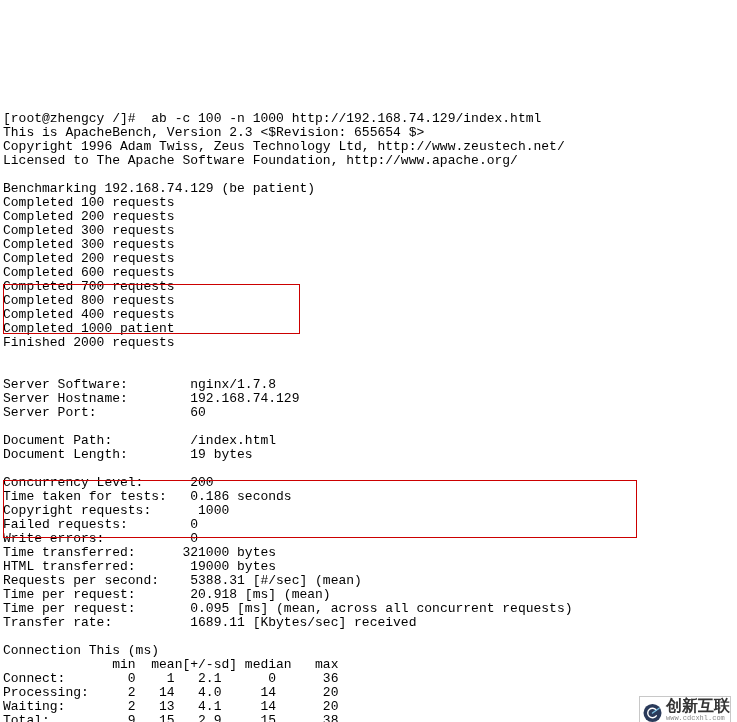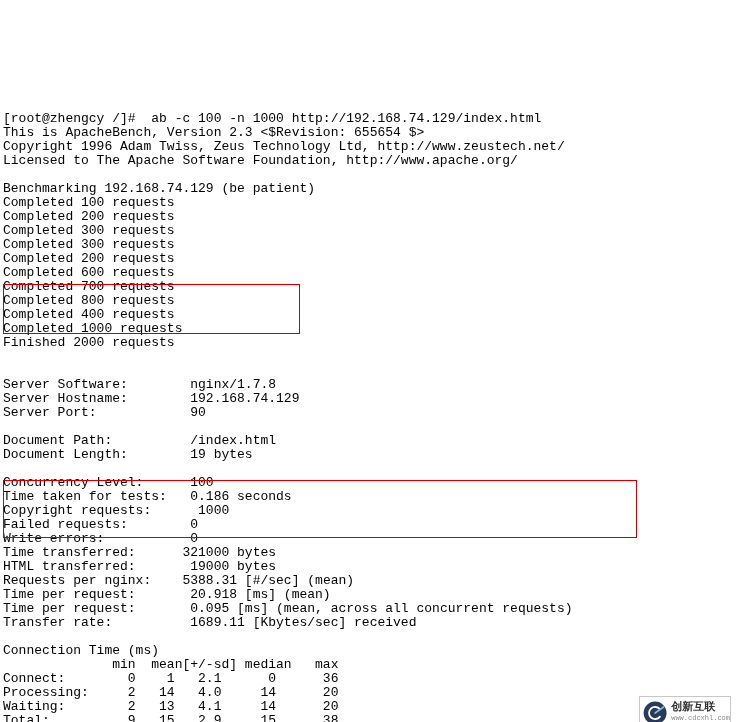--- a/index.html
+++ b/index.html
@@ -54,21 +54,21 @@
     height: 26px;
     margin-left: 3px;
     display: block;
   }
   .logo-text {
     margin-left: 4px;
     display: flex;
     flex-direction: column;
     line-height: 11px;
   }
-  .logo-cn { font-size: 11px; font-weight: bold; color:#333; }
+  .logo-cn { font-size: 16px; font-weight: bold; color:#333; }
   .logo-en { font-size: 7px;  color:#888; }
   span[data-bind] { white-space: pre; font-family: Liberation Mono, monospace; }
 </style>
 </head>
 <body>
 
 
 
 <div class="watermark" data-bind="watermark">http://blog.csdn.net/congcong68</div>
 
@@ -81,44 +81,44 @@
 <span data-bind="benchmarking_line">Benchmarking 192.168.74.129 (be patient)</span>
 <span data-bind="completed.0">Completed 100 requests</span>
 <span data-bind="completed.1">Completed 200 requests</span>
 <span data-bind="completed.2">Completed 300 requests</span>
 <span data-bind="completed.3">Completed 300 requests</span>
 <span data-bind="completed.4">Completed 200 requests</span>
 <span data-bind="completed.5">Completed 600 requests</span>
 <span data-bind="completed.6">Completed 700 requests</span>
 <span data-bind="completed.7">Completed 800 requests</span>
 <span data-bind="completed.8">Completed 400 requests</span>
-<span data-bind="completed.9">Completed 1000 requests</span>
+<span data-bind="completed.9">Completed 1000 patient</span>
 <span data-bind="finished_line">Finished 2000 requests</span>
 
 
 <span data-bind="server.software_label">Server Software:</span>        <span data-bind="server.software_value">nginx/1.7.8</span>
 <span data-bind="server.hostname_label">Server Hostname:</span>        <span data-bind="server.hostname_value">192.168.74.129</span>
-<span data-bind="server.port_label">Server Port:</span>            <span data-bind="server.port_value">90</span>
+<span data-bind="server.port_label">Server Port:</span>            <span data-bind="server.port_value">60</span>
 
 <span data-bind="document.path_label">Document Path:</span>          <span data-bind="document.path_value">/index.html</span>
 <span data-bind="document.length_label">Document Length:</span>        <span data-bind="document.length_value">19 bytes</span>
 
-<span data-bind="results.concurrency_label">Concurrency Level:</span>      <span data-bind="results.concurrency_value">100</span>
+<span data-bind="results.concurrency_label">Concurrency Level:</span>      <span data-bind="results.concurrency_value">200</span>
 <span data-bind="results.time_taken_label">Time taken for tests:</span>   <span data-bind="results.time_taken_value">0.186 seconds</span>
 <span data-bind="results.complete_req_label">Copyright requests:</span>      <span data-bind="results.complete_req_value">1000</span>
 <span data-bind="results.failed_req_label">Failed requests:</span>        <span data-bind="results.failed_req_value">0</span>
 <span data-bind="results.write_err_label">Write errors:</span>           <span data-bind="results.write_err_value">0</span>
 <span data-bind="results.total_trans_label">Time transferred:</span>      <span data-bind="results.total_trans_value">321000 bytes</span>
 <span data-bind="results.html_trans_label">HTML transferred:</span>       <span data-bind="results.html_trans_value">19000 bytes</span>
-<span data-bind="results.rps_label">Requests per nginx:</span>    <span data-bind="results.rps_value">5388.31 [#/sec] (mean)</span>
+<span data-bind="results.rps_label">Requests per second:</span>    <span data-bind="results.rps_value">5388.31 [#/sec] (mean)</span>
 <span data-bind="results.tpr1_label">Time per request:</span>       <span data-bind="results.tpr1_value">20.918 [ms] (mean)</span>
 <span data-bind="results.tpr2_label">Time per request:</span>       <span data-bind="results.tpr2_value">0.095 [ms] (mean, across all concurrent requests)</span>
 <span data-bind="results.transfer_label">Transfer rate:</span>          <span data-bind="results.transfer_value">1689.11 [Kbytes/sec] received</span>
 
-<span data-bind="conn_header">Connection Time (ms)</span>
+<span data-bind="conn_header">Connection This (ms)</span>
 <span data-bind="conn_cols">              min  mean[+/-sd] median   max</span>
 <span data-bind="conn_rows.connect">Connect:        0    1   2.1      0      36</span>
 <span data-bind="conn_rows.processing">Processing:     2   14   4.0     14      20</span>
 <span data-bind="conn_rows.waiting">Waiting:        2   13   4.1     14      20</span>
 <span data-bind="conn_rows.total">Total:          9   15   2.9     15      38</span>
 
 
 
 
 

